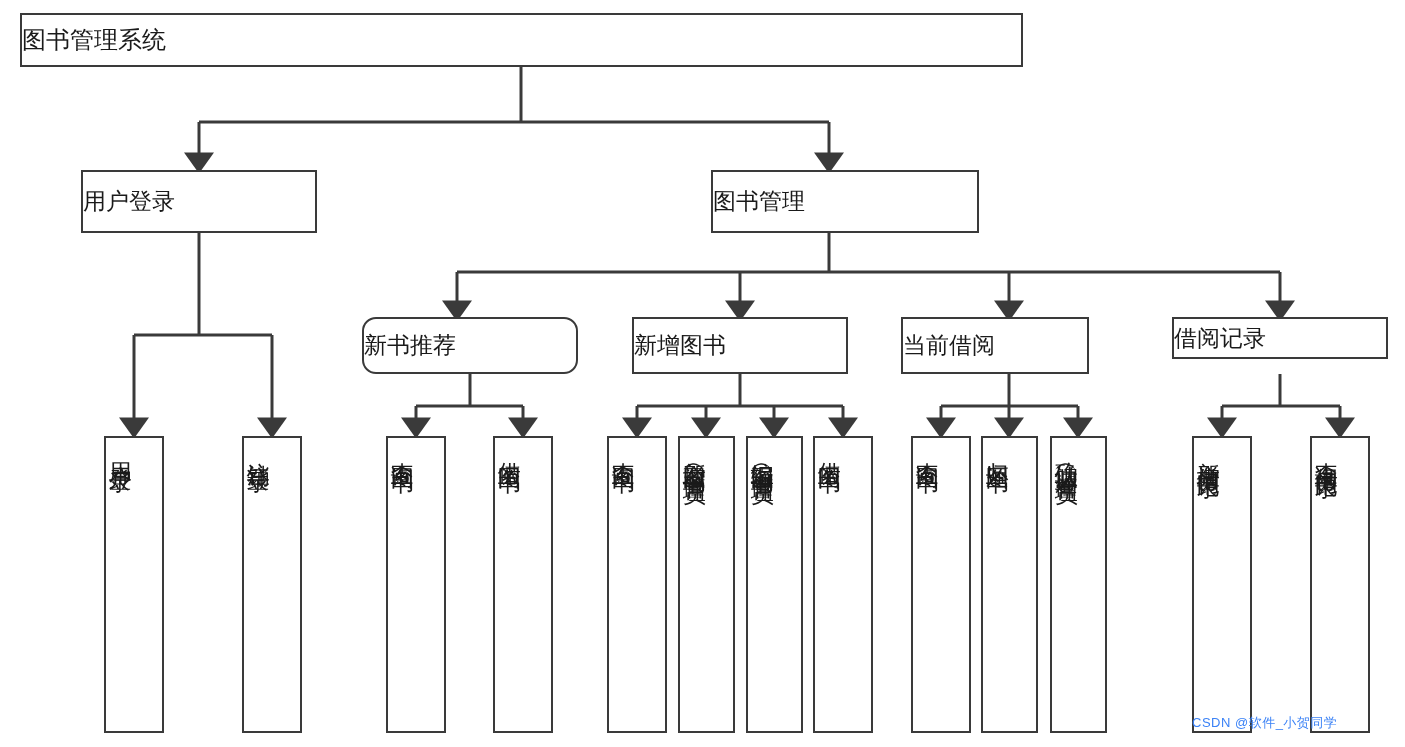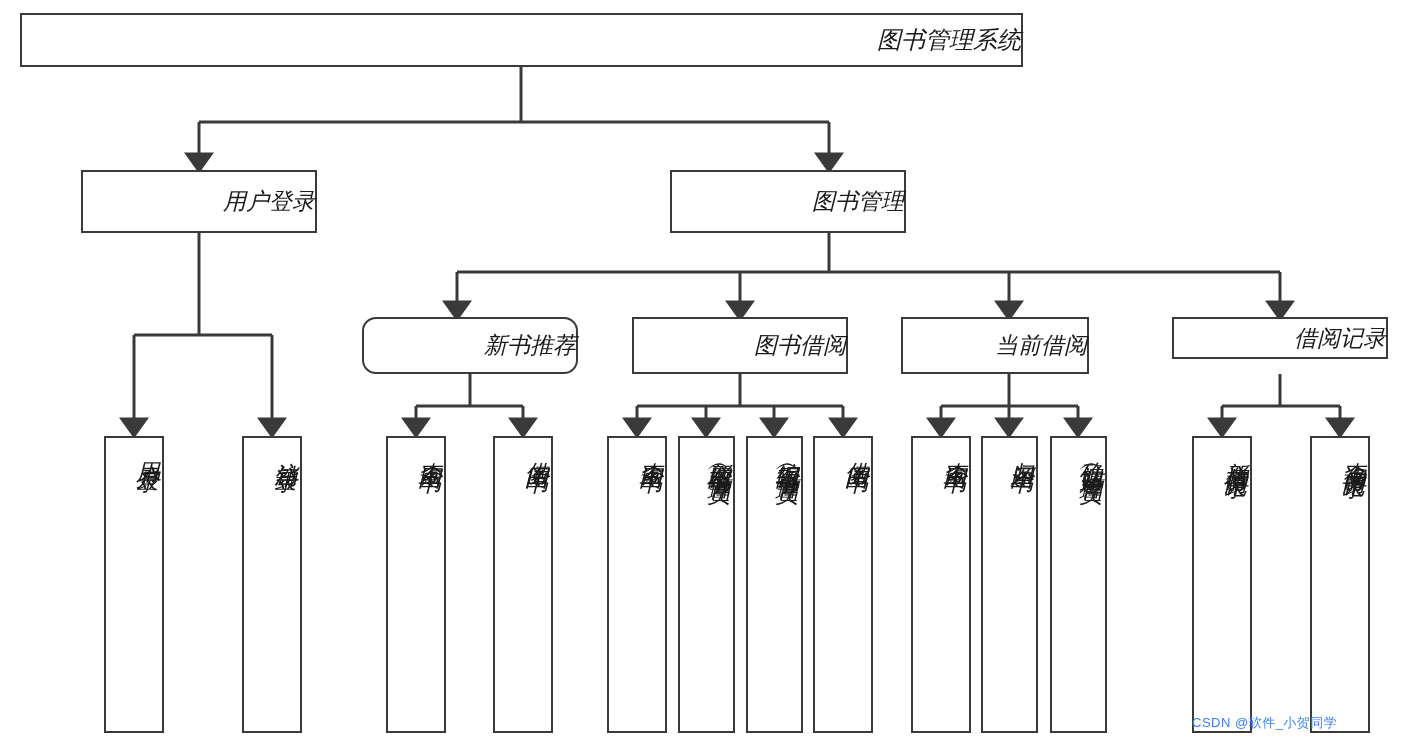--- a/index.html
+++ b/index.html
@@ -25,23 +25,22 @@
     height: 747px;
     pointer-events: none;
   }
   .node {
     position: absolute;
     box-sizing: border-box;
     background: #ffffff;
     border: 2px solid #3a3a3a;
     display: flex;
     align-items: center;
-    justify-content: flex-end;
+    justify-content: flex-start;
     color: #1a1a1a;
-    font-style: italic;
   }
   .node .lbl {
     display: block;
     text-align: center;
     line-height: 1.25;
     white-space: nowrap;
   }
   .node.horizontal .lbl {
     writing-mode: horizontal-tb;
     font-size: 23px;
@@ -120,29 +119,29 @@
     </g>
   </svg>
 
   <div class="node horizontal root" style="left:20px; top:13px; width:1003px; height:54px;">
     <span class="lbl">图书管理系统</span>
   </div>
 
   <div class="node horizontal" style="left:81px; top:170px; width:236px; height:63px;">
     <span class="lbl">用户登录</span>
   </div>
-  <div class="node horizontal" style="left:670px; top:170px; width:236px; height:63px;">
+  <div class="node horizontal" style="left:711px; top:170px; width:268px; height:63px;">
     <span class="lbl">图书管理</span>
   </div>
 
   <div class="node horizontal" style="left:362px; top:317px; width:216px; height:57px;border-radius:14px;">
     <span class="lbl">新书推荐</span>
   </div>
   <div class="node horizontal" style="left:632px; top:317px; width:216px; height:57px;">
-    <span class="lbl">图书借阅</span>
+    <span class="lbl">新增图书</span>
   </div>
   <div class="node horizontal" style="left:901px; top:317px; width:188px; height:57px;">
     <span class="lbl">当前借阅</span>
   </div>
   <div class="node horizontal" style="left:1172px; top:317px; width:216px; height:42px;">
     <span class="lbl">借阅记录</span>
   </div>
 
   <div class="node vertical" style="left:104px; top:436px; width:60px; height:297px;">
     <span class="lbl">用户登录</span>

